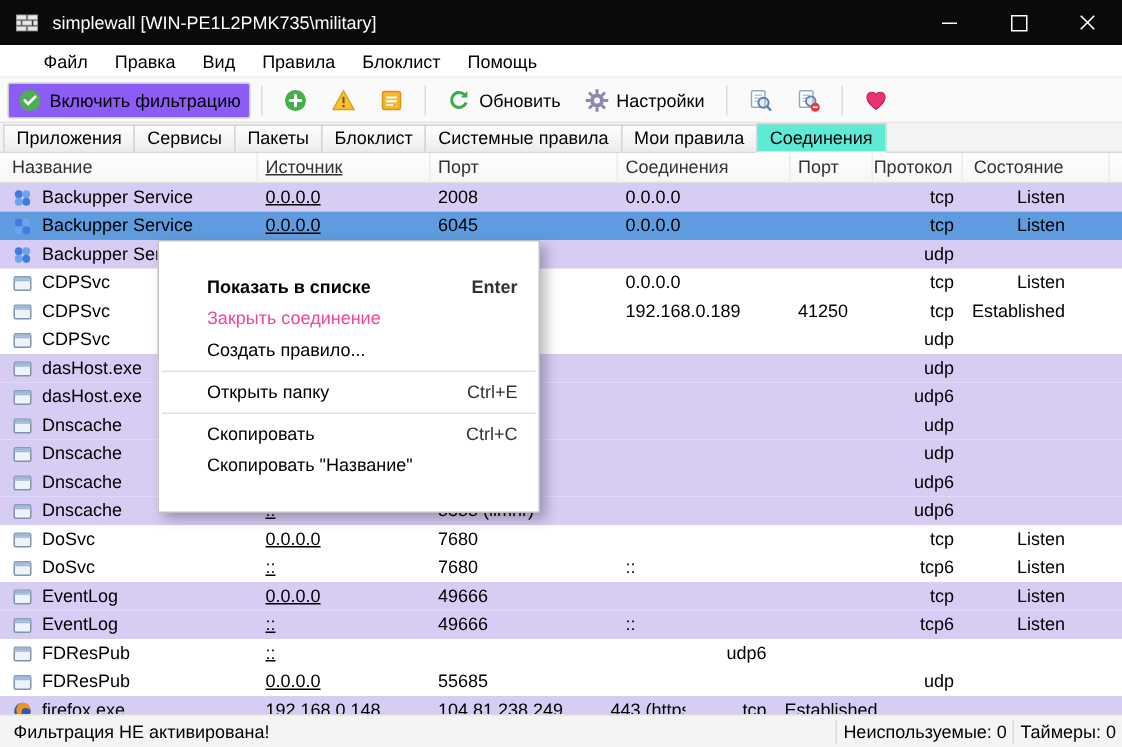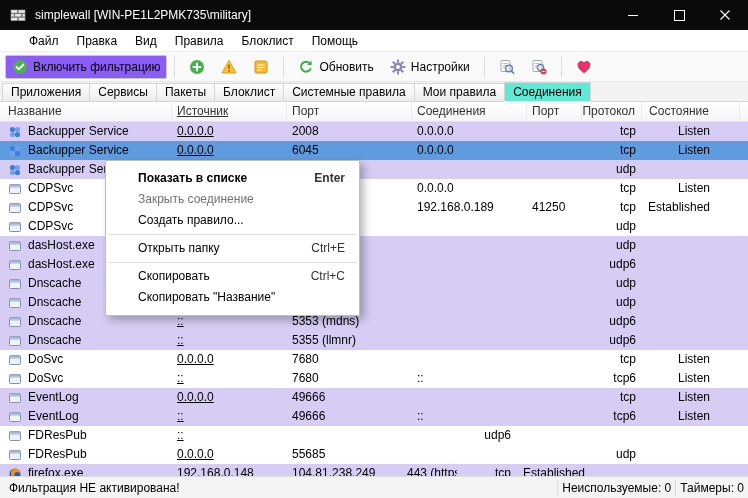--- a/index.html
+++ b/index.html
@@ -39,26 +39,26 @@
   .c{box-sizing:border-box;white-space:nowrap;overflow:hidden;}
   .cw0{width:172px;padding-left:8px;display:flex;align-items:center;gap:6px;}
   .cw1{width:115px;padding-left:5px;text-decoration:underline;}
   .cw2{width:125px;padding-left:5px;}
   .cw3{width:115px;padding-left:5px;}
   .cw4{width:55px;padding-left:5px;}
   .cw5{width:60px;text-align:right;padding-right:6px;}
   .cw6{width:98px;text-align:right;padding-right:30px;}
   
   .ctx{position:absolute;left:105px;top:160px;width:255px;background:#ffffff;border:1px solid #bfbfbf;
-       box-shadow:4px 4px 8px rgba(0,0,0,0.28);padding:7px 0;z-index:50;box-sizing:border-box;}
+       box-shadow:4px 4px 8px rgba(0,0,0,0.28);padding:20px 0;z-index:50;box-sizing:border-box;}
   .cm-item{height:21px;line-height:21px;display:flex;padding:0 14px 0 32px;}
   .cm-lbl{flex:1;white-space:nowrap;}
   .cm-sc{color:#333;margin-left:16px;}
   .cm-item.bold{font-weight:bold;}
-  .cm-item.disabled,.cm-item.disabled .cm-sc{color:#737373;}
+  .cm-item.disabled,.cm-item.disabled .cm-sc{color:#ec4899;}
   .cm-sep{height:1px;background:#e0e0e0;margin:3px 2px;}
   
   .statusbar{height:22px;background:#f4f4f4;border-top:1px solid #dcdcdc;display:flex;align-items:center;box-sizing:border-box;}
   .sb-left{flex:1;padding:0 9px;white-space:nowrap;}
   .sb-pane{padding:0 4px;border-left:1px solid #dcdcdc;height:16px;line-height:16px;white-space:nowrap;}
 </style>
 </head>
 <body>
 
 <div class="window">

